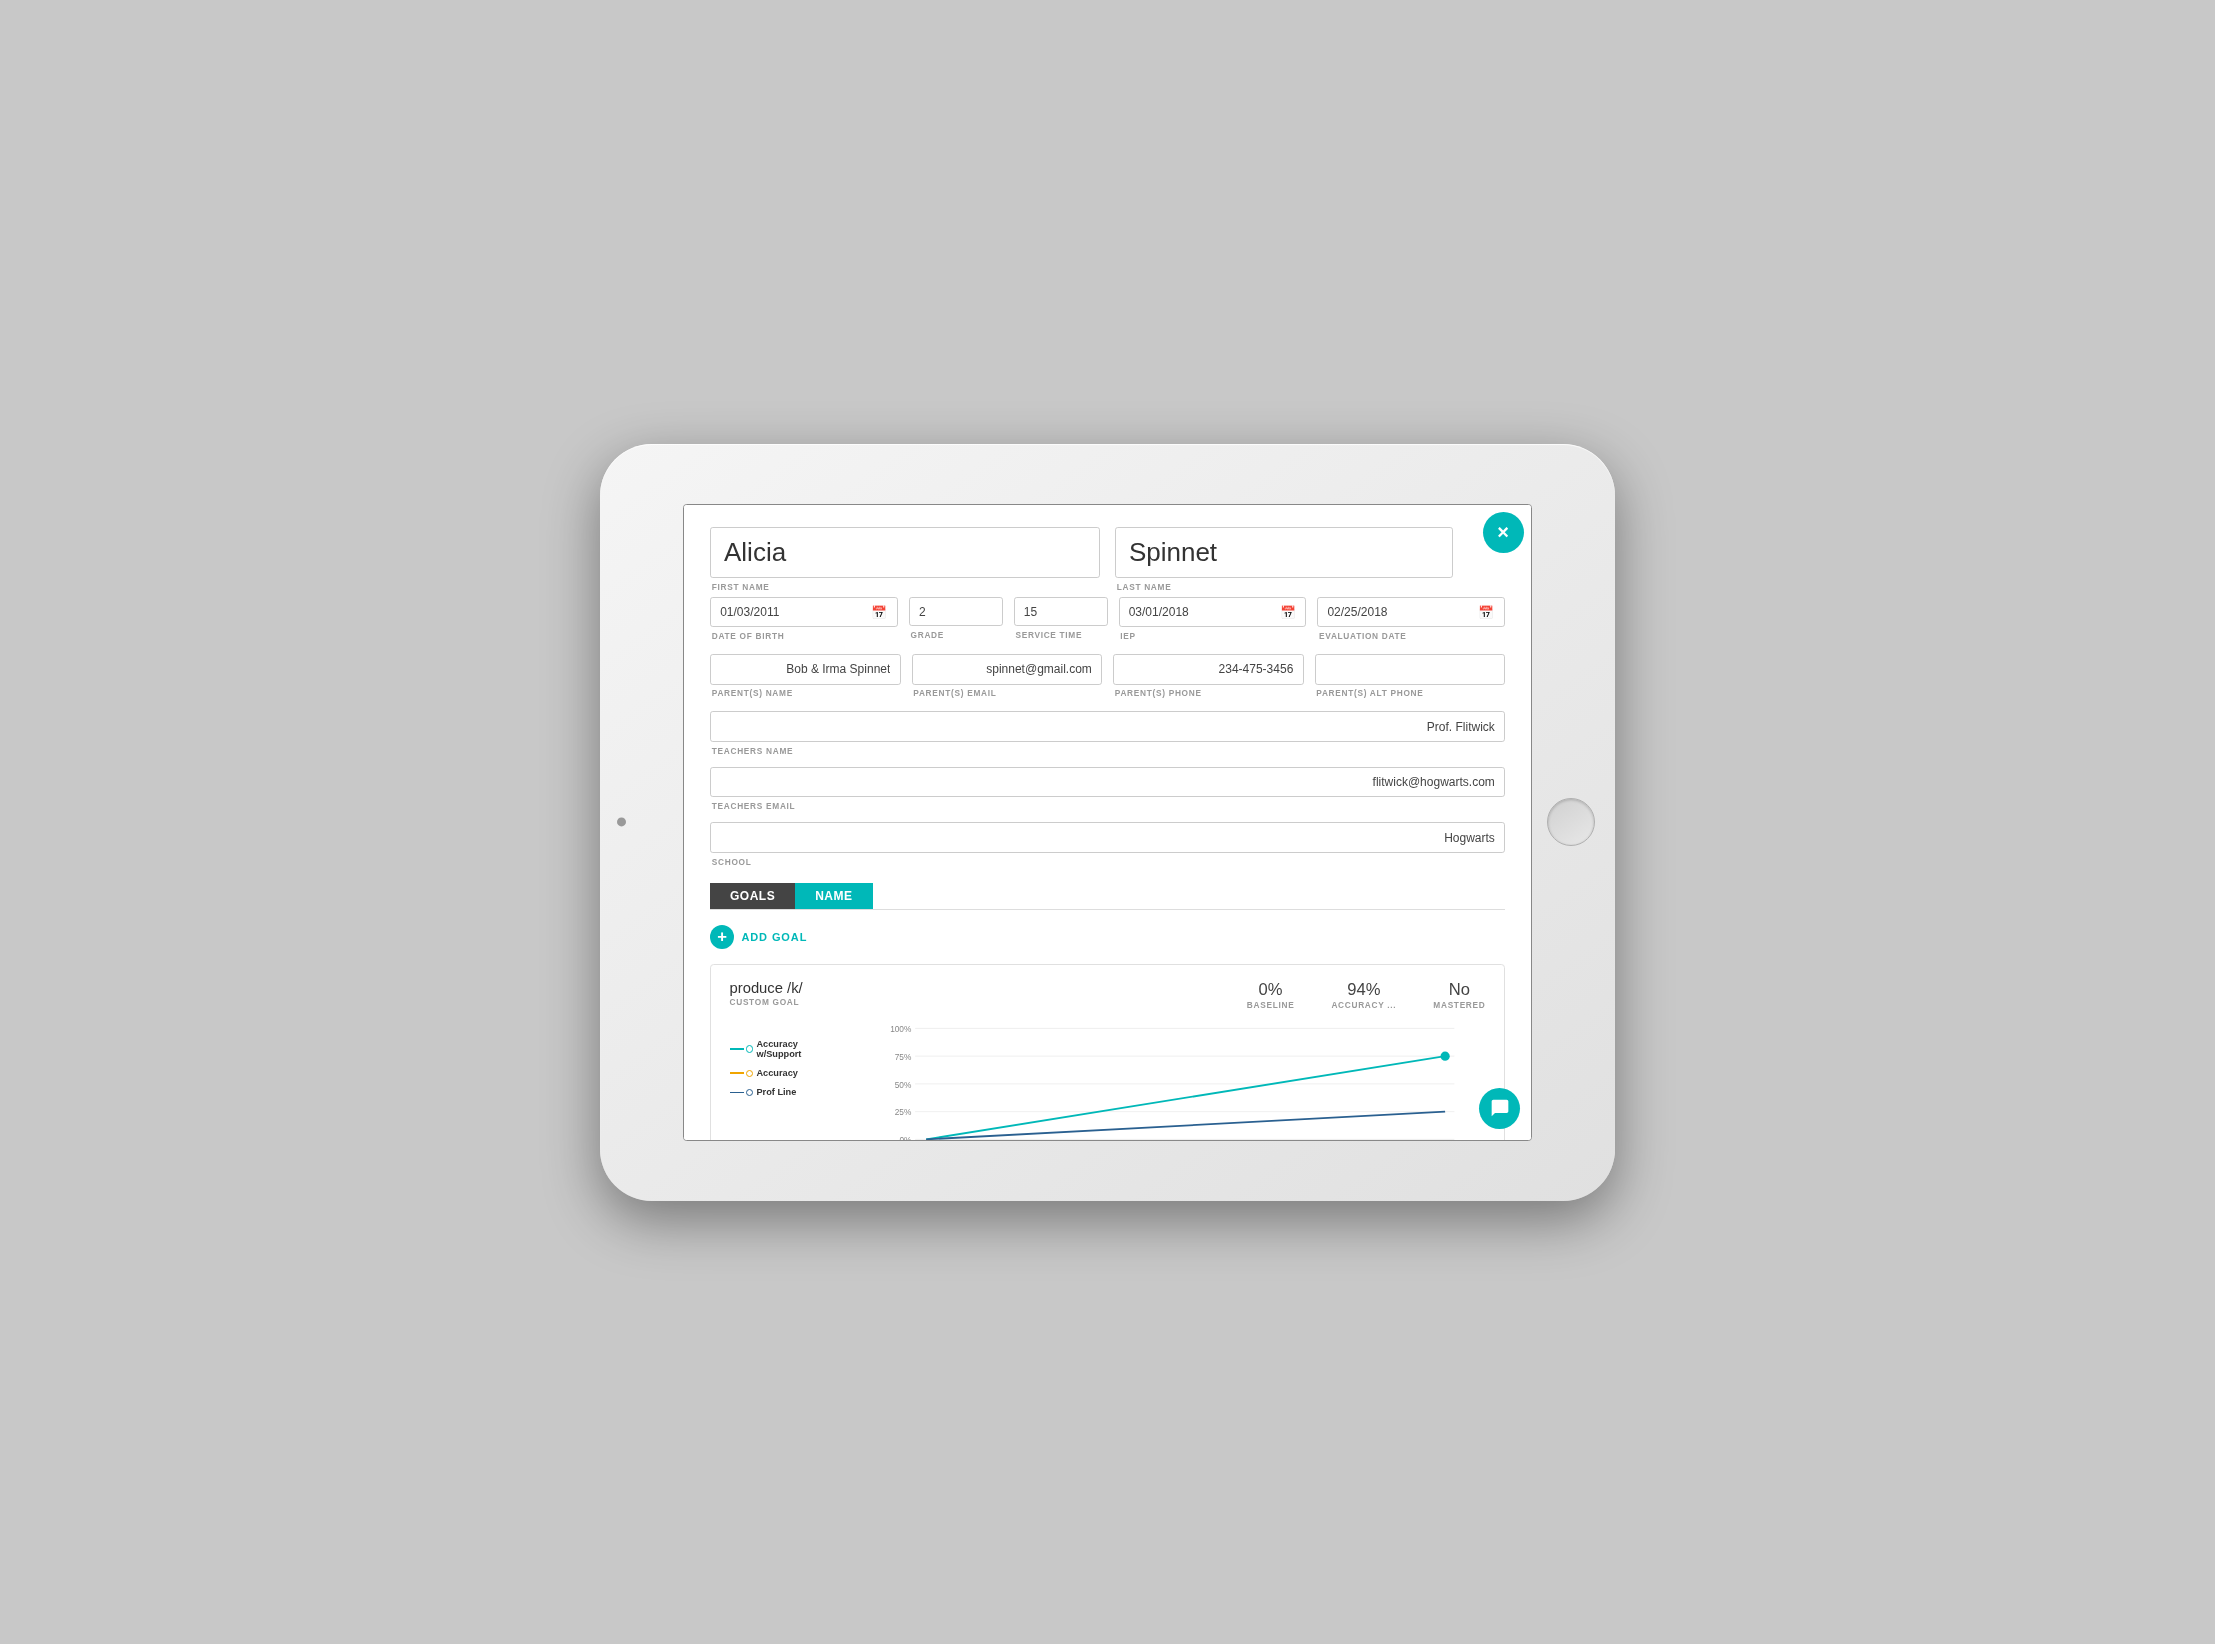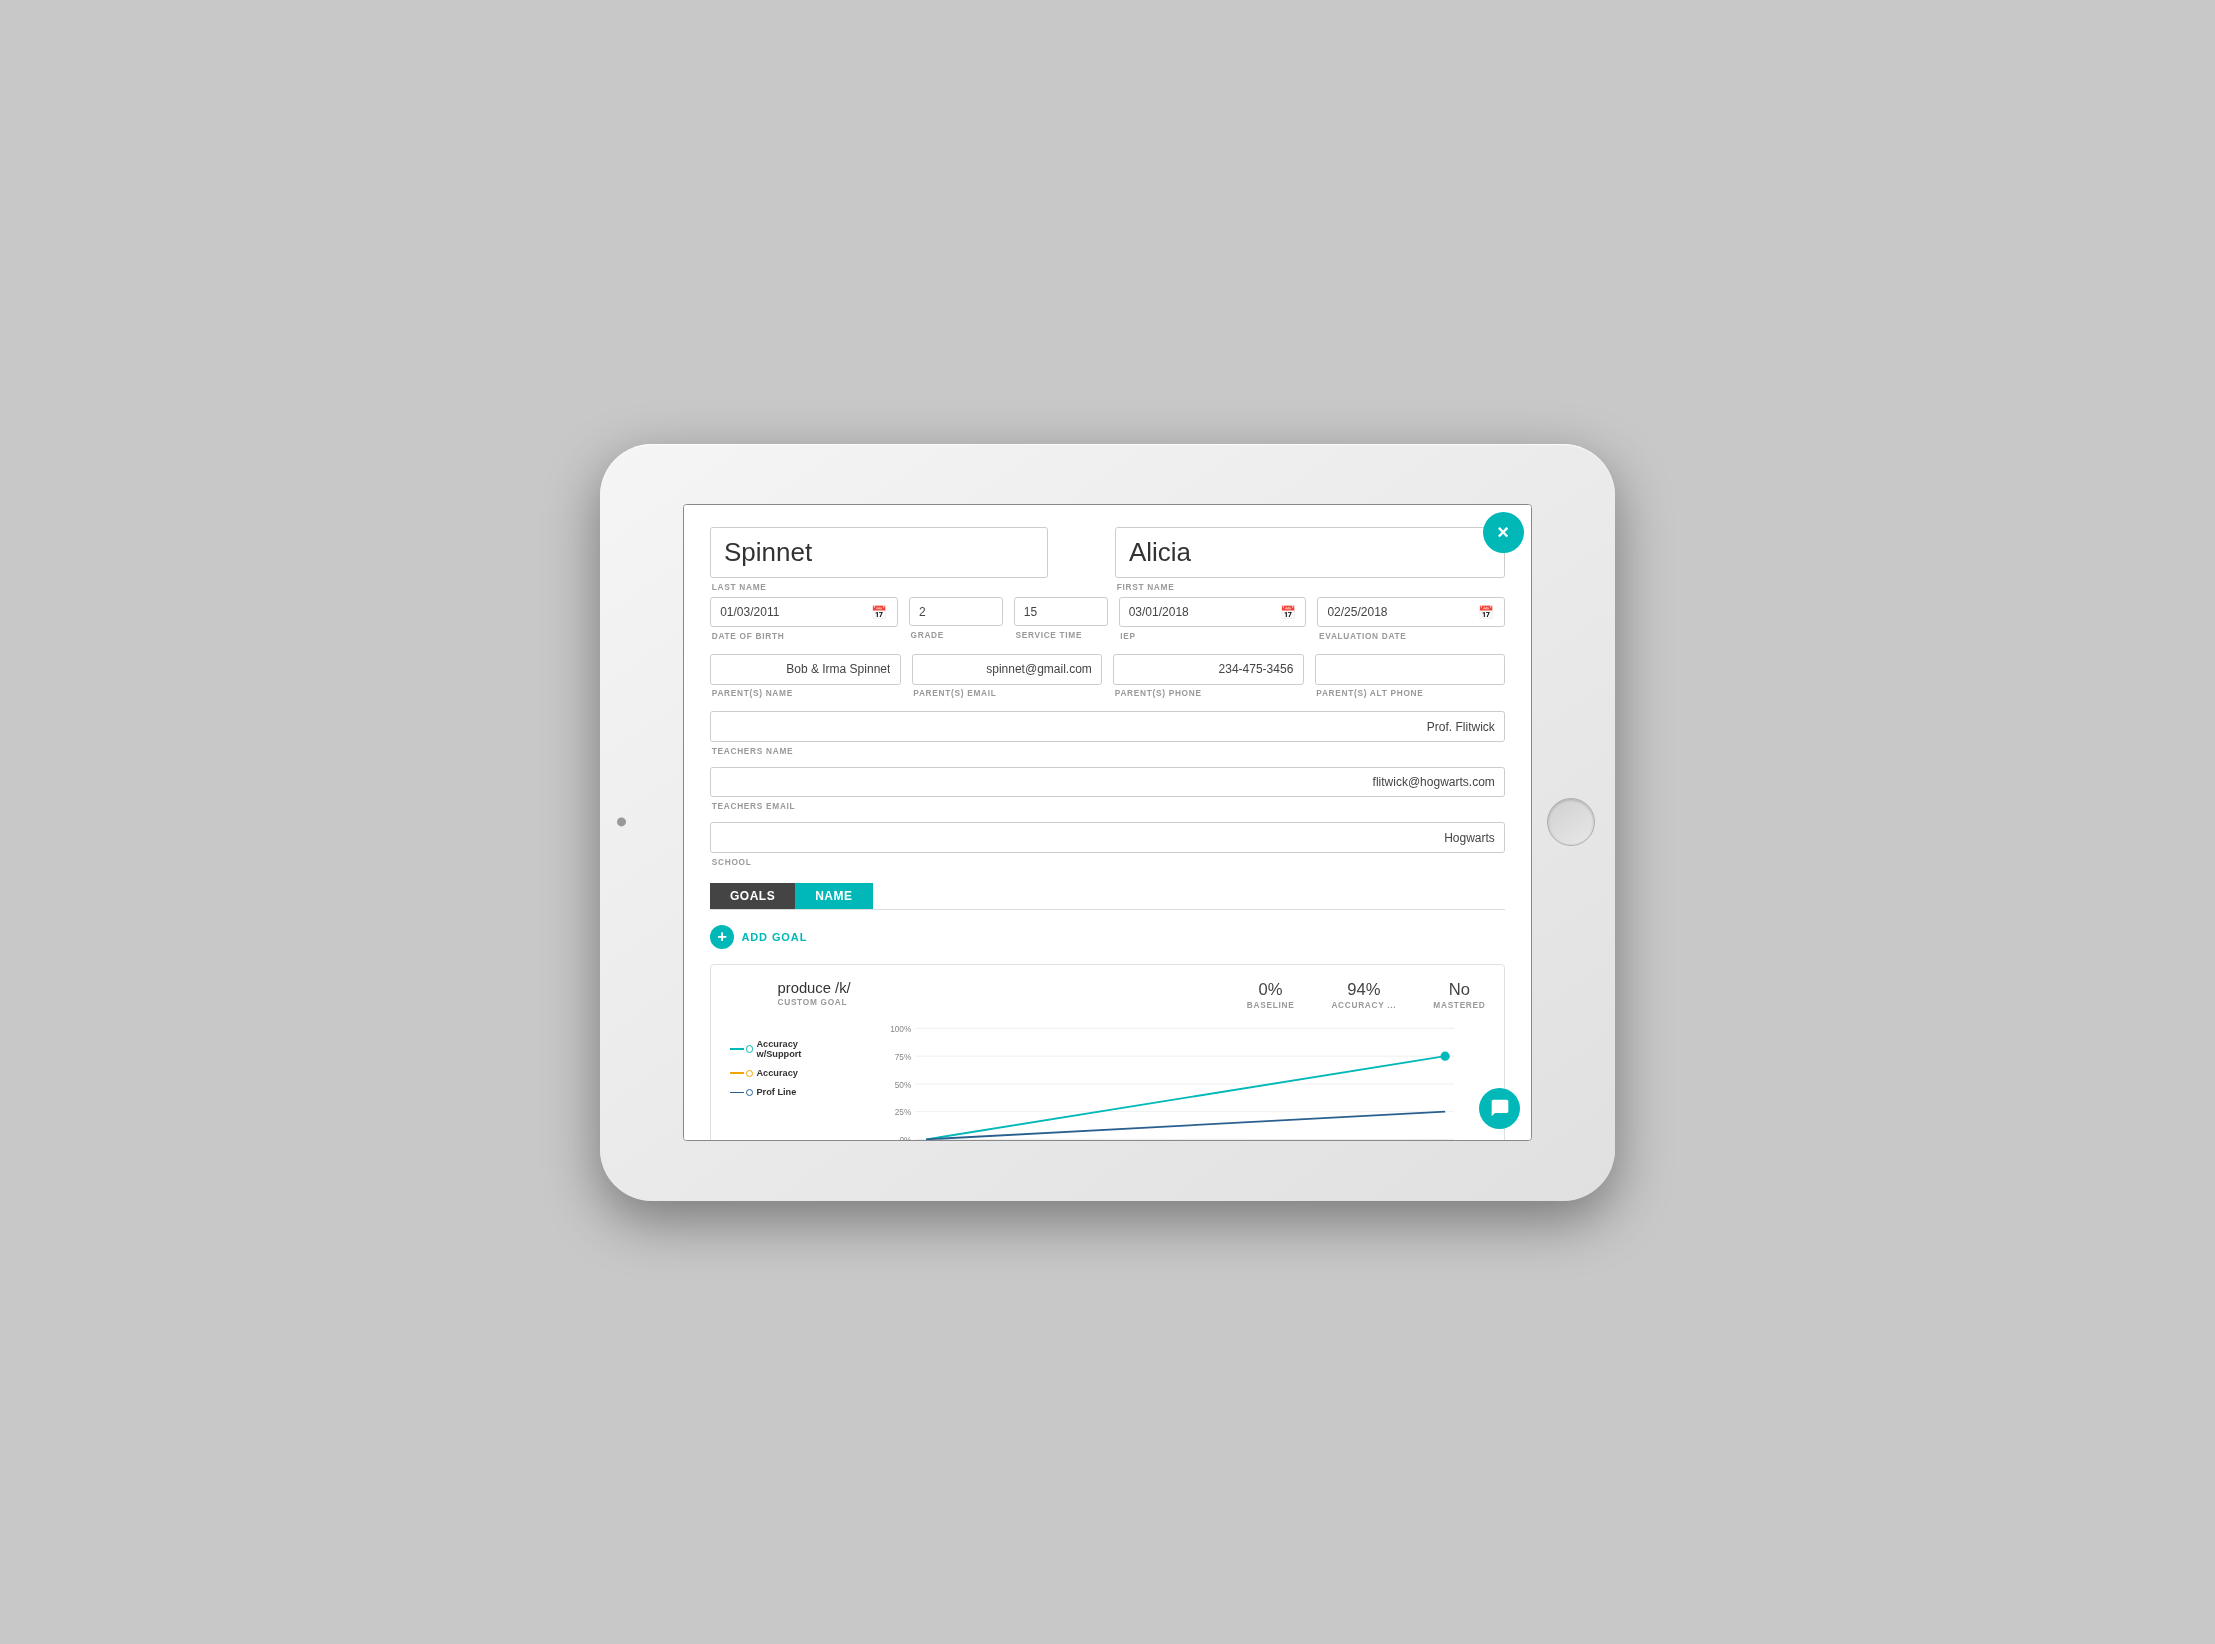--- a/index.html
+++ b/index.html
@@ -252,21 +252,20 @@
       border-radius: 3.7px;
       padding: 14.8px 18.5px;
       margin-bottom: 14.8px;
     }
 
     .goal-header {
       display: flex;
       justify-content: space-between;
       align-items: flex-start;
       margin-bottom: 11px;
-      margin-left: 48px;
     }
 
     .goal-title {
       font-size: 14.8px;
       font-weight: 400;
       color: #333;
     }
 
     .goal-sub {
       font-size: 8.3px;
@@ -409,26 +408,26 @@
   <div class="side-button-left"></div>
   <div class="side-button-right"></div>
 
   <div class="ipad-screen">
     <div class="app-content">
 
       <button class="close-btn">×</button>
 
       <div class="name-row">
         <div class="name-field">
+          <input class="name-input" type="text" value="Alicia" style="">
+          <div class="field-label">FIRST NAME</div>
+        </div>
+        <div class="name-field">
           <input class="name-input" type="text" value="Spinnet" style="width: calc(100% - 52px);">
           <div class="field-label">LAST NAME</div>
-        </div>
-        <div class="name-field">
-          <input class="name-input" type="text" value="Alicia" style="">
-          <div class="field-label">FIRST NAME</div>
         </div>
       </div>
 
       <div class="info-row">
         <div class="info-field" style="flex: 2;">
           <div class="info-input-wrapper">
             <input class="info-input" type="text" value="01/03/2011" style="">
             <span class="cal-icon">📅</span>
           </div>
           <div class="field-label">DATE OF BIRTH</div>

